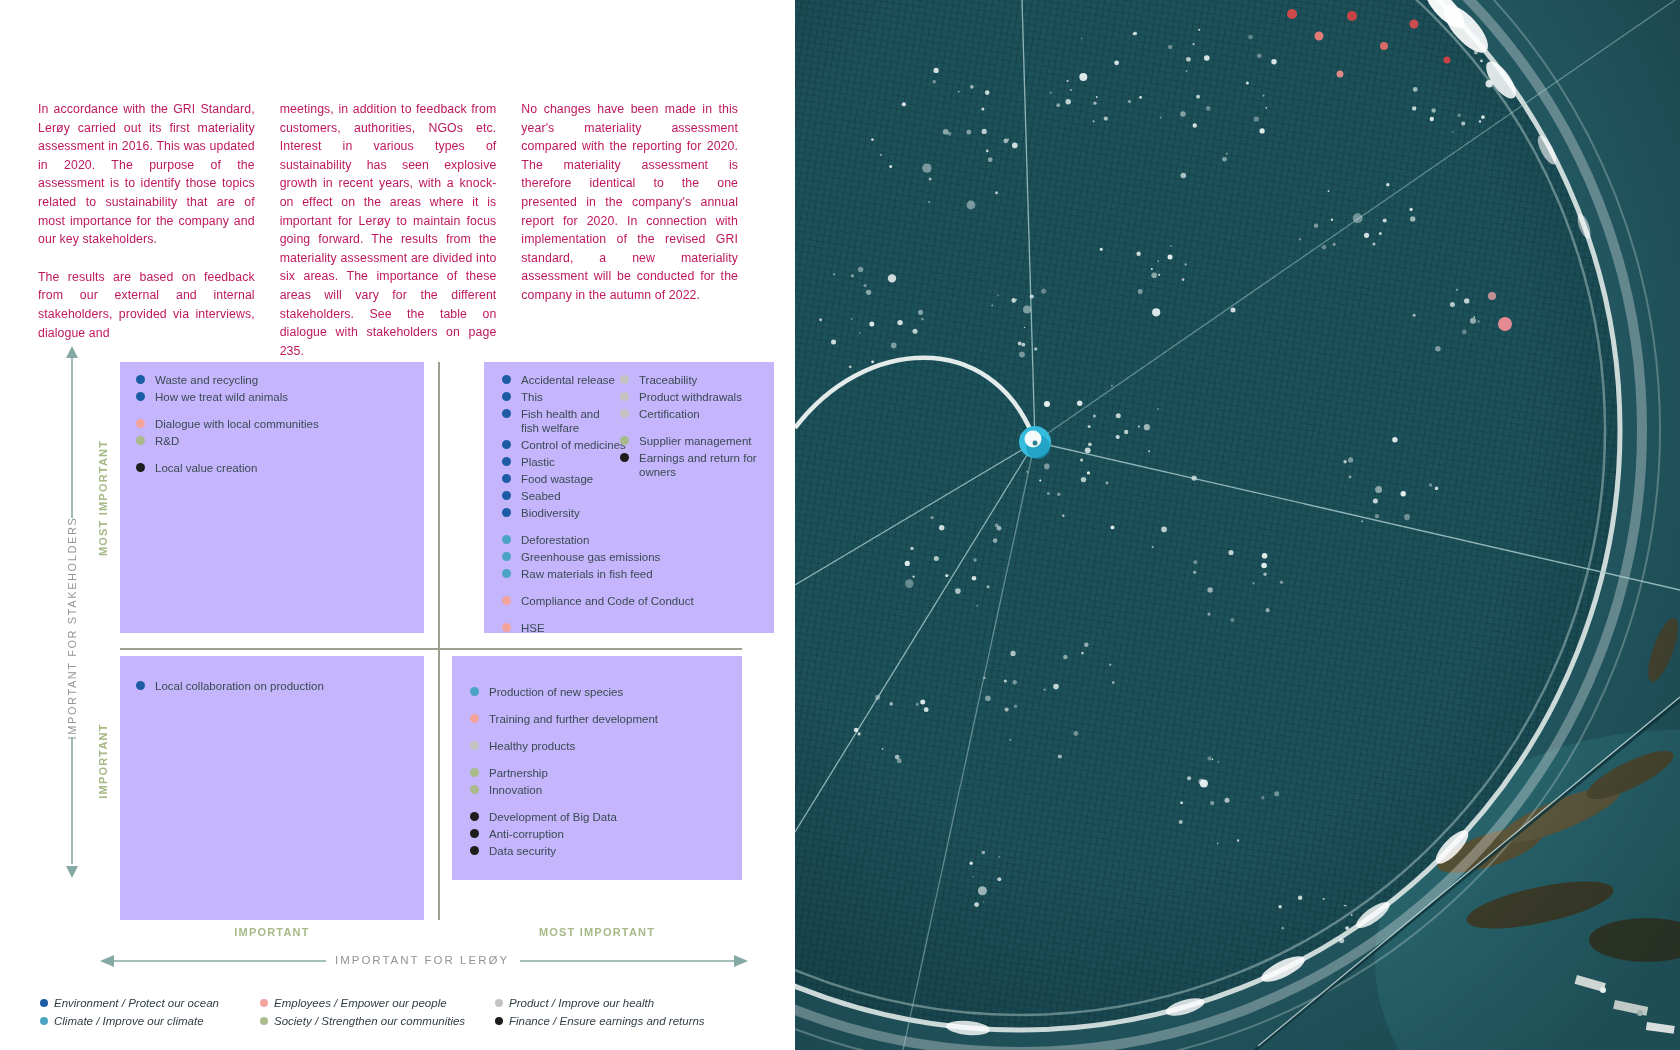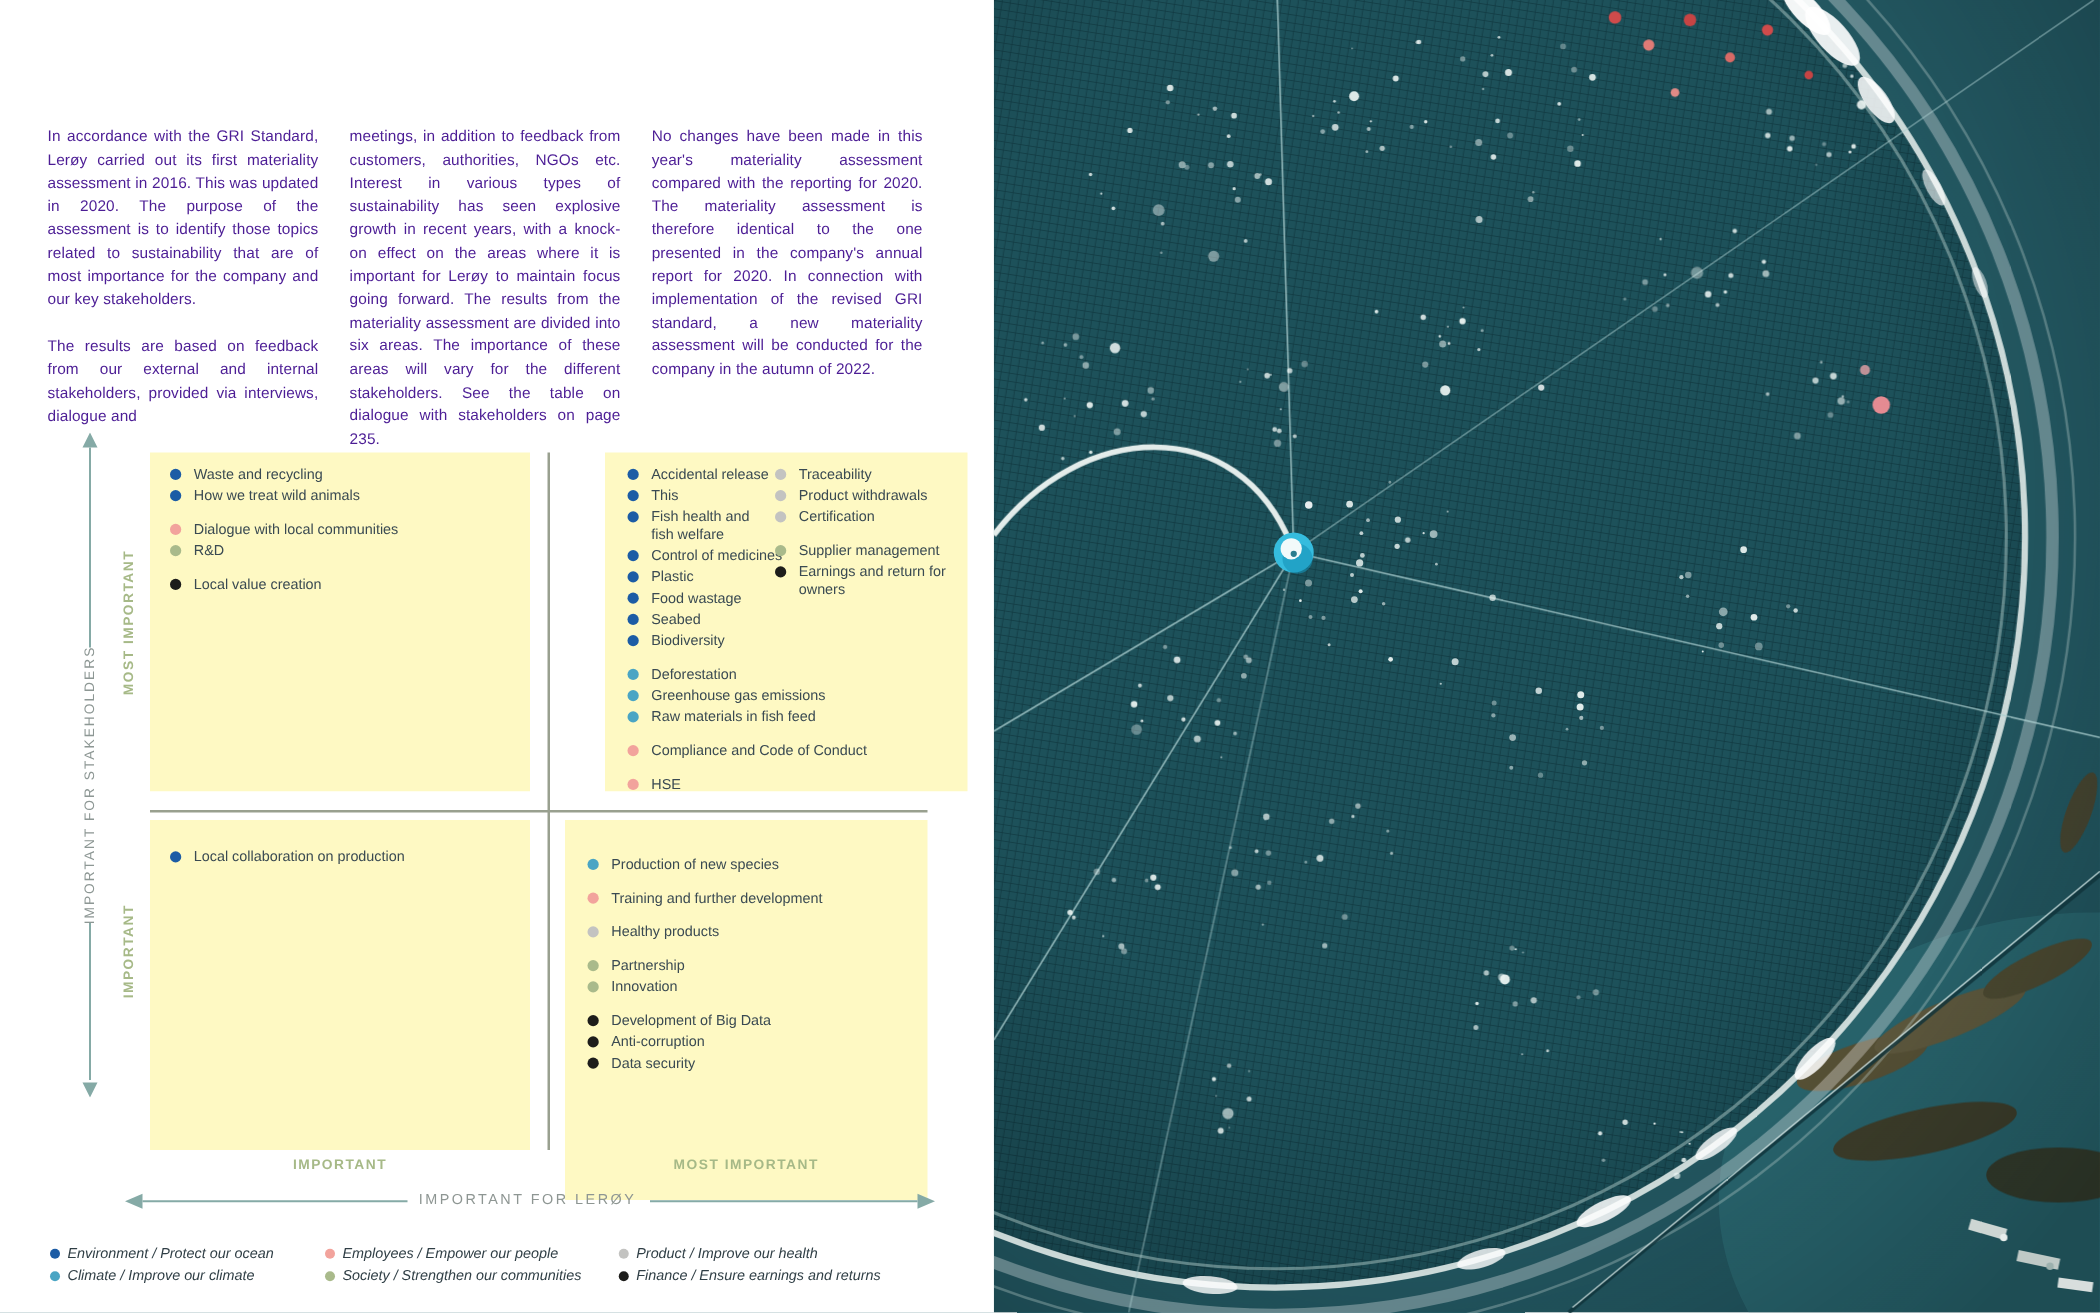--- a/index.html
+++ b/index.html
@@ -3,28 +3,28 @@
 <meta charset="utf-8">
 <style>
   html,body{margin:0;padding:0;background:#ffffff;}
   .page{position:relative;width:1680px;height:1050px;overflow:hidden;background:#ffffff;
         font-family:"Liberation Sans","DejaVu Sans",sans-serif;}
   
   .title{position:absolute;left:36px;top:4px;margin:0;font-size:41px;font-weight:800;
          letter-spacing:.5px;color:#a6b987;}
   .cols{position:absolute;left:38px;top:100px;width:700px;display:flex;gap:25px;}
   .col{width:217px;}
-  .col p{margin:0 0 19px 0;font-size:12.3px;line-height:18.6px;color:#4c1d95;
+  .col p{margin:0 0 19px 0;font-size:12.3px;line-height:18.6px;color:#be185d;
          text-align:justify;letter-spacing:.1px;}
   
-  .q{position:absolute;background:#fef9c3;box-sizing:border-box;}
+  .q{position:absolute;background:#c4b5fd;box-sizing:border-box;}
   .q-tl{left:120px;top:362px;width:304px;height:271px;padding:8px 12px 0 16px;}
   .q-tr{left:452px;top:362px;width:290px;height:271px;padding:8px 6px 0 18px;display:flex;margin-left:32px;}
   .q-bl{left:120px;top:656px;width:304px;height:264px;padding:20px 12px 0 16px;}
-  .q-br{left:452px;top:656px;width:290px;height:304px;padding:26px 10px 0 18px;}
+  .q-br{left:452px;top:656px;width:290px;height:224px;padding:26px 10px 0 18px;}
   .vdiv{position:absolute;left:438px;top:362px;width:2px;height:558px;background:#99a08f;}
   .hdiv{position:absolute;left:120px;top:648px;width:622px;height:2px;background:#99a08f;}
   .q ul{list-style:none;margin:0;padding:0;}
   .c1{width:118px;flex:0 0 auto;}
   .c2{flex:1;}
   .mi{display:flex;gap:10px;margin-top:3px;font-size:11.5px;line-height:14px;color:#3a4a52;}
   .mi .dot{width:9px;height:9px;border-radius:50%;flex:0 0 auto;margin-top:2px;}
   .gap{margin-top:13px;}
   .nowrap{white-space:nowrap;}
   .w108{width:108px;}

